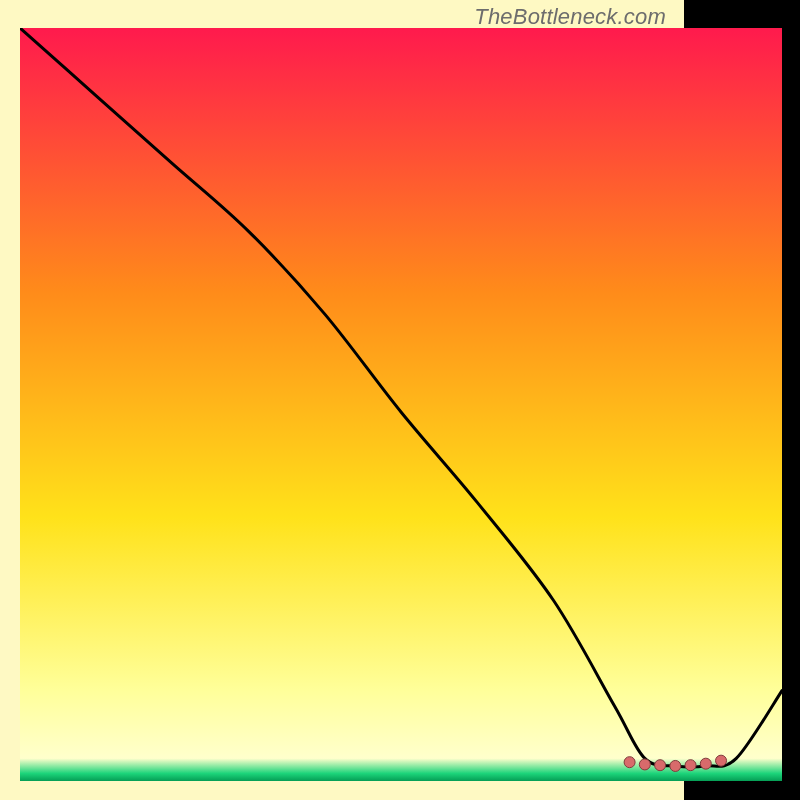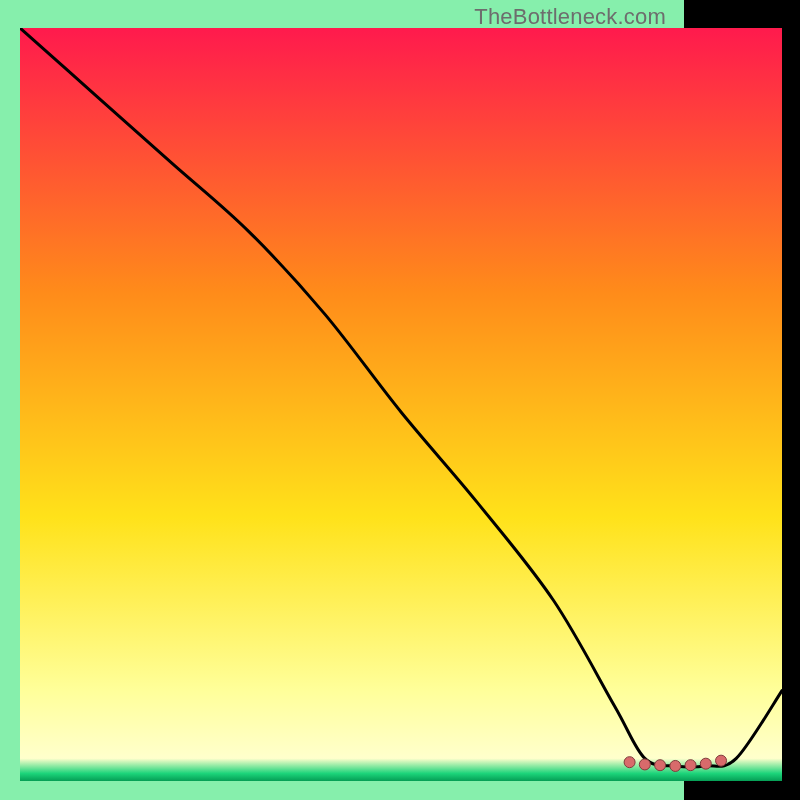--- a/index.html
+++ b/index.html
@@ -9,21 +9,22 @@
     height: 800px;
     background: #000;
     overflow: hidden;
     font-family: Arial, Helvetica, sans-serif;
   }
   .frame {
     position: absolute;
     left: 0; top: 0;
     width: 684px;
     height: 800px;
-    background: #86efac;
+    background: #fef9c3;
+    font-style: italic;
   }
   .watermark {
     position: absolute;
     top: 4px;
     right: 18px;
     color: #6d6d6d;
     font-size: 22px;
     font-weight: 400;
     letter-spacing: 0.2px;
   }

